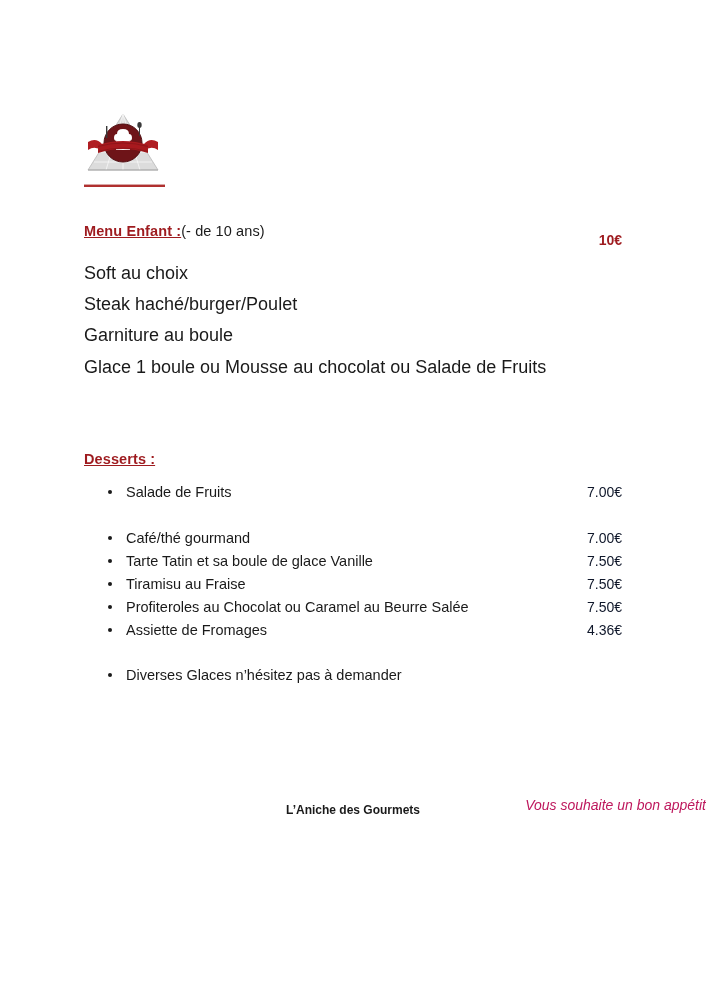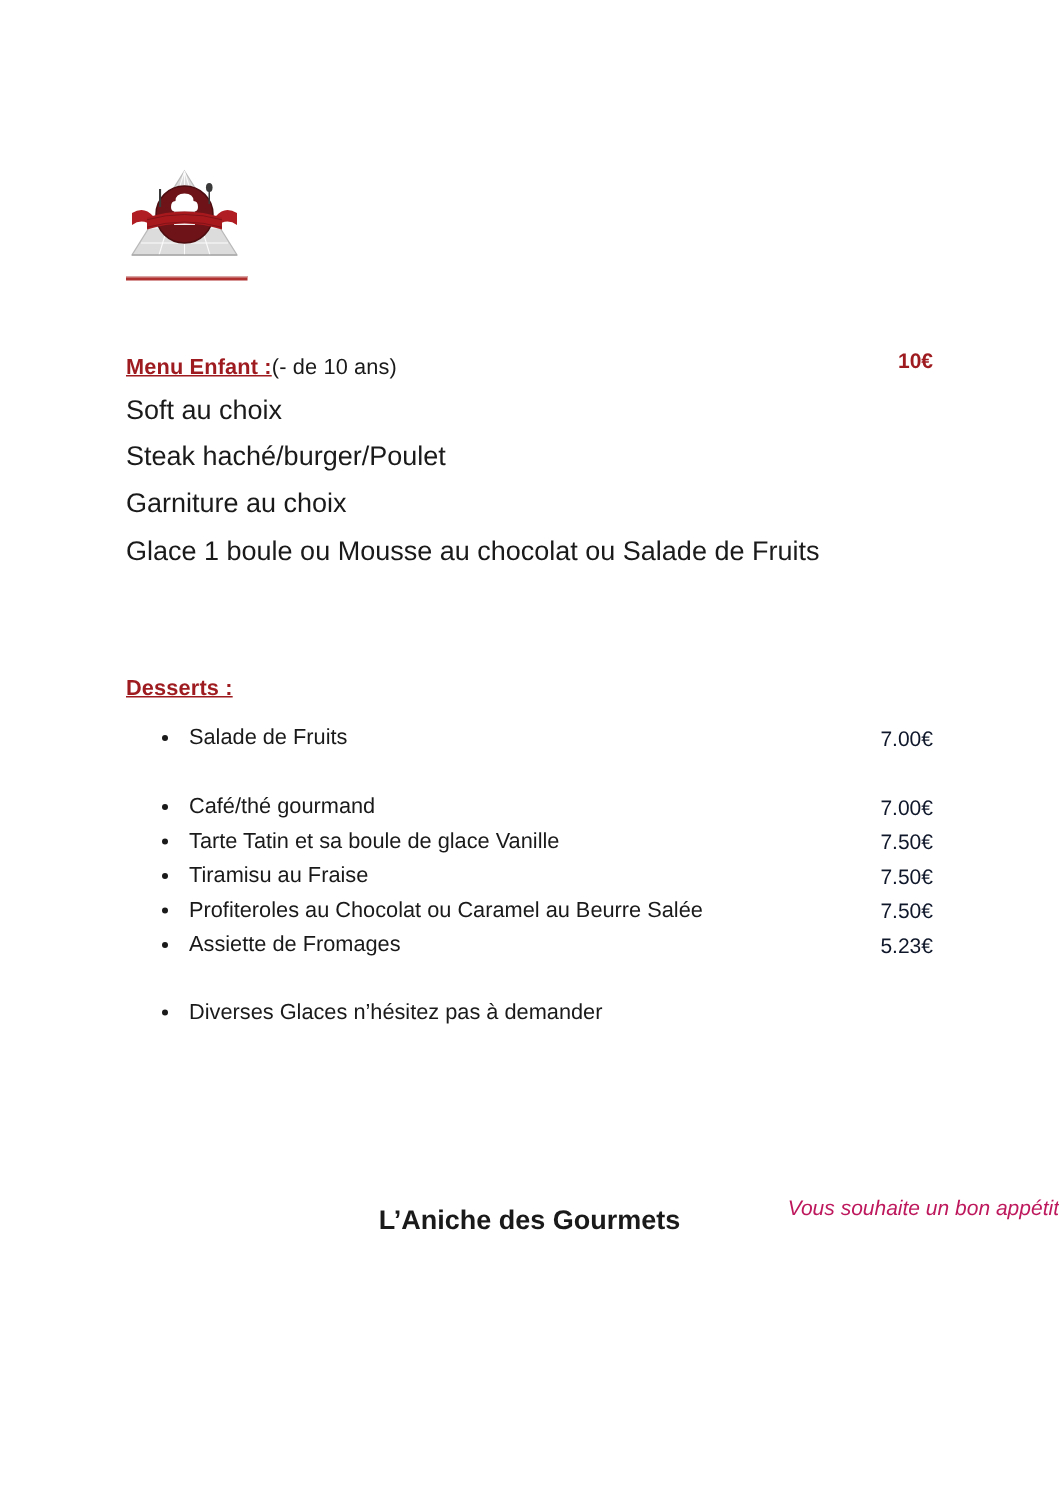--- a/index.html
+++ b/index.html
@@ -68,21 +68,21 @@
   }
 
   .line {
     position: absolute;
     font-size: 18px;
     color: #1a1a1a;
     white-space: nowrap;
   }
 
   
-  #menu-enfant-heading { left: 84px; top: 237px; }
+  #menu-enfant-heading { left: 84px; top: 223px; }
   #menu-enfant-price   { right: 84px; top: 232px; width: 120px; font-weight: bold; }
 
   .enfant-line { left: 84px; }
 
   
   #desserts-heading { left: 84px; top: 451px; }
 
   .dessert-row {
     position: absolute;
     left: 108px;
@@ -116,21 +116,21 @@
     white-space: nowrap;
   }
 
   
   .footer-main {
     position: absolute;
     left: 0;
     right: 0;
     top: 803px;
     text-align: center;
-    font-size: 18px;
+    font-size: 12px;
     font-weight: bold;
     color: #1a1a1a;
   }
   .footer-sub {
     position: absolute;
     left: 0;
     right: 0;
     top: 797px;
     text-align: right;
     font-size: 14px;
@@ -183,21 +183,21 @@
     <div class="logo-rule"></div>
   </div>
 
   <div class="section-heading" id="menu-enfant-heading">
     <span>Menu Enfant :</span><span class="heading-suffix">(- de 10 ans)</span>
   </div>
   <div class="price" id="menu-enfant-price">10€</div>
 
   <div class="line enfant-line" style="top:263px;">Soft au choix</div>
   <div class="line enfant-line" style="top:294px;">Steak haché/burger/Poulet</div>
-  <div class="line enfant-line" style="top:325px;">Garniture au choix</div>
+  <div class="line enfant-line" style="top:325px;">Garniture au boule</div>
   <div class="line enfant-line" style="top:357px;">Glace 1 boule ou Mousse au chocolat ou Salade de Fruits</div>
 
   <div class="section-heading" id="desserts-heading">Desserts :</div>
 
   <div class="dessert-row" style="top:484px;">
     <span class="dessert-bullet"></span>
     <span class="dessert-name">Salade de Fruits</span>
     <span class="dessert-price">7.00€</span>
   </div>
   <div class="dessert-row" style="top:530px;">
@@ -216,21 +216,21 @@
     <span class="dessert-price">7.50€</span>
   </div>
   <div class="dessert-row" style="top:599px;">
     <span class="dessert-bullet"></span>
     <span class="dessert-name">Profiteroles au Chocolat ou Caramel au Beurre Salée</span>
     <span class="dessert-price">7.50€</span>
   </div>
   <div class="dessert-row" style="top:622px;">
     <span class="dessert-bullet"></span>
     <span class="dessert-name">Assiette de Fromages</span>
-    <span class="dessert-price">5.23€</span>
+    <span class="dessert-price">4.36€</span>
   </div>
   <div class="dessert-row" style="top:645px;margin-top:22px;">
     <span class="dessert-bullet"></span>
     <span class="dessert-name">Diverses Glaces n’hésitez pas à demander</span>
     <span class="dessert-price"></span>
   </div>
 
   <div class="footer-main">L’Aniche des Gourmets</div>
   <div class="footer-sub">Vous souhaite un bon appétit</div>
 

